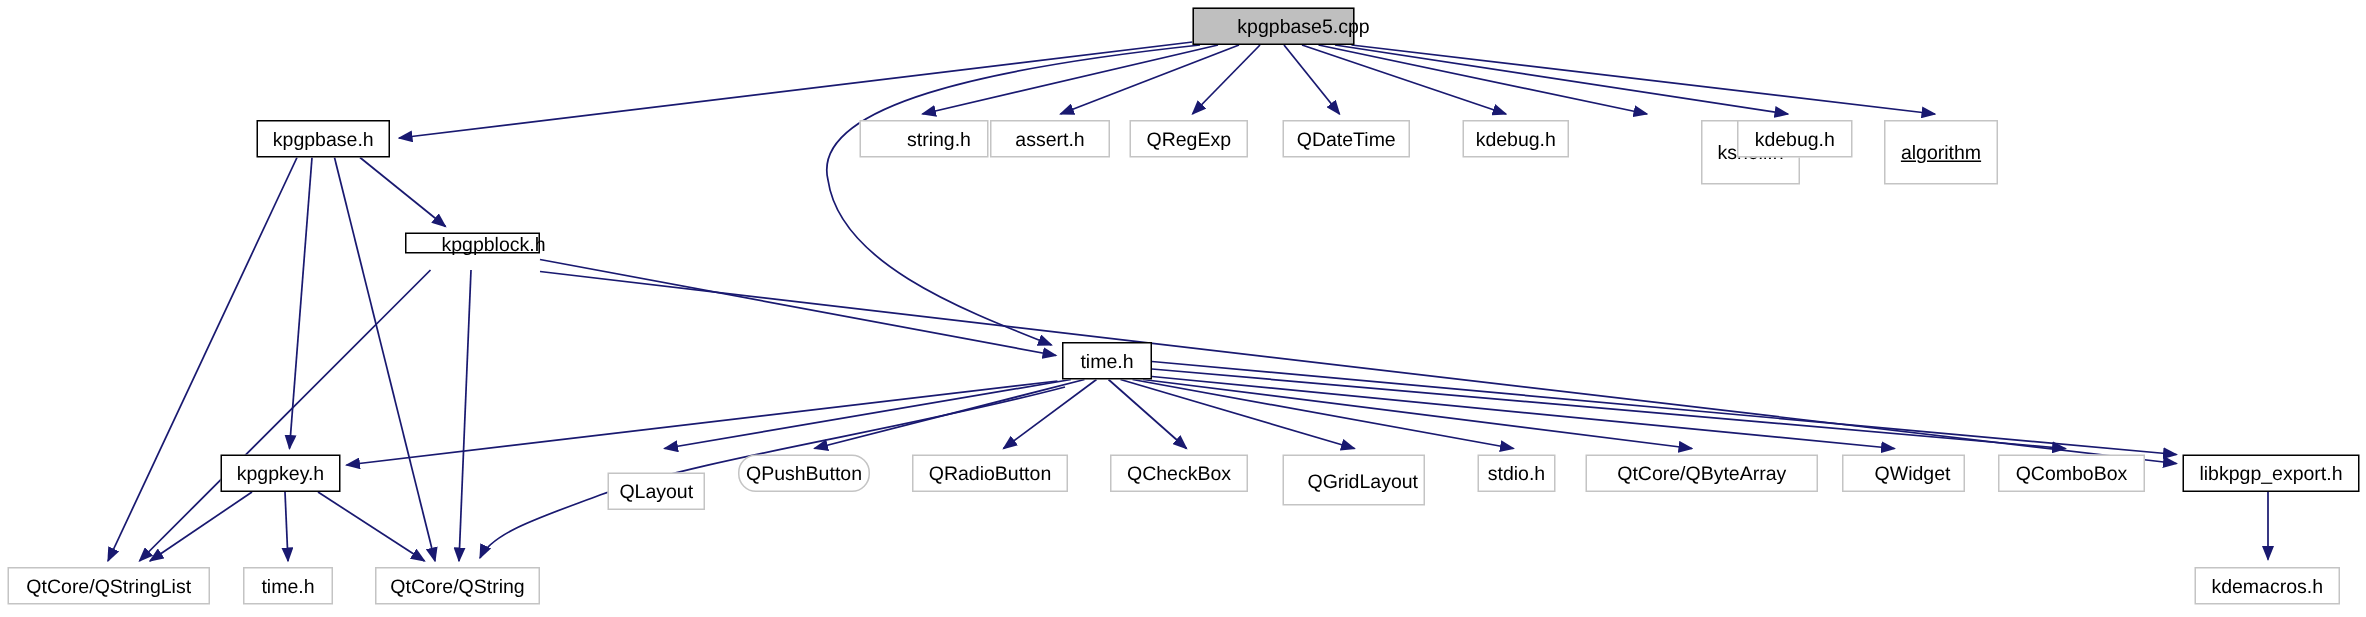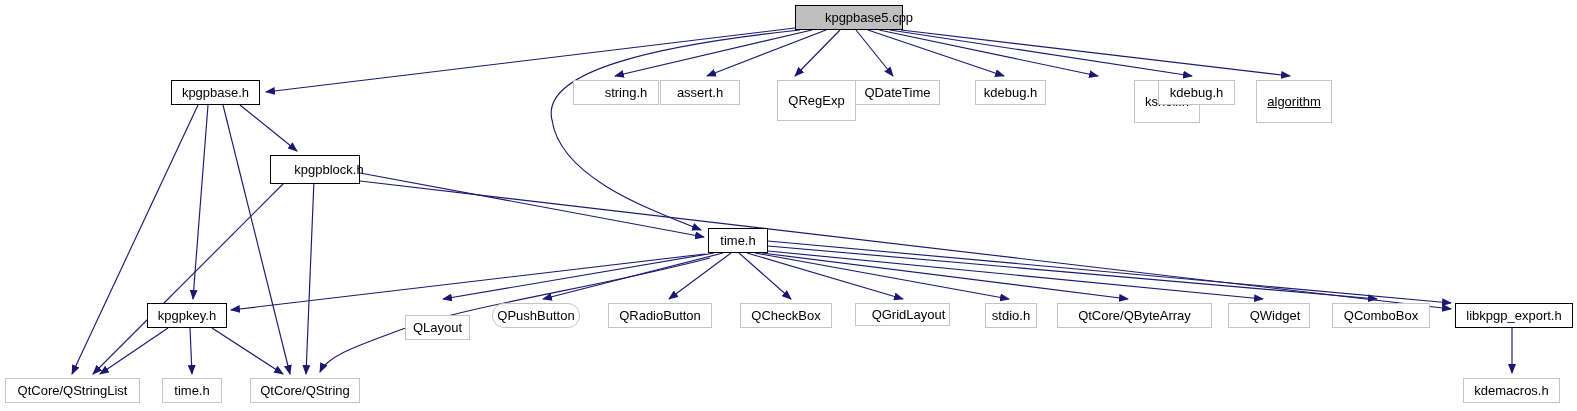--- a/index.html
+++ b/index.html
@@ -72,34 +72,34 @@
         <path d="M190,328 L192,374" stroke="#191970" stroke-width="1.15" marker-end="url(#arrow)"></path>
         <path d="M212,328 L283,374" stroke="#191970" stroke-width="1.15" marker-end="url(#arrow)"></path>
         <path d="M1512,328 L1512,373" stroke="#191970" stroke-width="1.15" marker-end="url(#arrow)"></path>
       </g>
   </svg>
   <div id="nodes">
       <div class="node root" style="left: 795px; top: 5px; width: 108px; height: 25px; padding-left: 40px;">kpgpbase5.cpp</div>
       <div class="node internal" style="left: 171px; top: 80px; width: 89px; height: 25px;">kpgpbase.h</div>
       <div class="node external" style="left: 573px; top: 80px; width: 86px; height: 25px; padding-left: 20px;">string.h</div>
       <div class="node external" style="left: 660px; top: 80px; width: 80px; height: 25px;">assert.h</div>
-      <div class="node external" style="left: 777px; top: 80px; width: 79px; height: 41px;">QRegExp</div>
+      <div class="node external" style="left: 753px; top: 80px; width: 79px; height: 25px;">QRegExp</div>
       <div class="node external" style="left: 855px; top: 80px; width: 85px; height: 25px;">QDateTime</div>
       <div class="node external" style="left: 975px; top: 80px; width: 71px; height: 25px;">kdebug.h</div>
       <div class="node external" style="left: 1134px; top: 80px; width: 66px; height: 43px;">kshell.h</div>
       <div class="node external" style="left: 1158px; top: 80px; width: 77px; height: 25px;">kdebug.h</div>
       <div class="node external" style="left: 1256px; top: 80px; width: 76px; height: 43px; text-decoration: underline;">algorithm</div>
-      <div class="node internal" style="left: 270px; top: 155px; width: 90px; height: 29px; padding-left: 28px;">kpgpblock.h</div>
+      <div class="node internal" style="left: 270px; top: 155px; width: 90px; height: 14px; padding-left: 28px;">kpgpblock.h</div>
       <div class="node internal" style="left: 708px; top: 228px; width: 60px; height: 25px;">time.h</div>
       <div class="node internal" style="left: 147px; top: 303px; width: 80px; height: 25px;">kpgpkey.h</div>
       <div class="node external" style="left: 405px; top: 303px; width: 65px; height: 25px; margin-top: 12px;">QLayout</div>
       <div class="node external" style="left: 492px; top: 303px; width: 88px; height: 25px; border-radius: 12px;">QPushButton</div>
       <div class="node external" style="left: 608px; top: 303px; width: 104px; height: 25px;">QRadioButton</div>
       <div class="node external" style="left: 740px; top: 303px; width: 92px; height: 25px;">QCheckBox</div>
-      <div class="node external" style="left: 855px; top: 303px; width: 95px; height: 23px; padding-left: 12px;">QGridLayout</div>
+      <div class="node external" style="left: 855px; top: 303px; width: 95px; height: 34px; padding-left: 12px;">QGridLayout</div>
       <div class="node external" style="left: 985px; top: 303px; width: 52px; height: 25px;">stdio.h</div>
       <div class="node external" style="left: 1057px; top: 303px; width: 155px; height: 25px;">QtCore/QByteArray</div>
       <div class="node external" style="left: 1228px; top: 303px; width: 82px; height: 25px; padding-left: 12px;">QWidget</div>
       <div class="node external" style="left: 1332px; top: 303px; width: 98px; height: 25px;">QComboBox</div>
       <div class="node internal" style="left: 1455px; top: 303px; width: 118px; height: 25px;">libkpgp_export.h</div>
       <div class="node external" style="left: 5px; top: 378px; width: 135px; height: 25px;">QtCore/QStringList</div>
       <div class="node external" style="left: 162px; top: 378px; width: 60px; height: 25px;">time.h</div>
       <div class="node external" style="left: 250px; top: 378px; width: 110px; height: 25px;">QtCore/QString</div>
       <div class="node external" style="left: 1463px; top: 378px; width: 97px; height: 25px;">kdemacros.h</div>
     </div>

